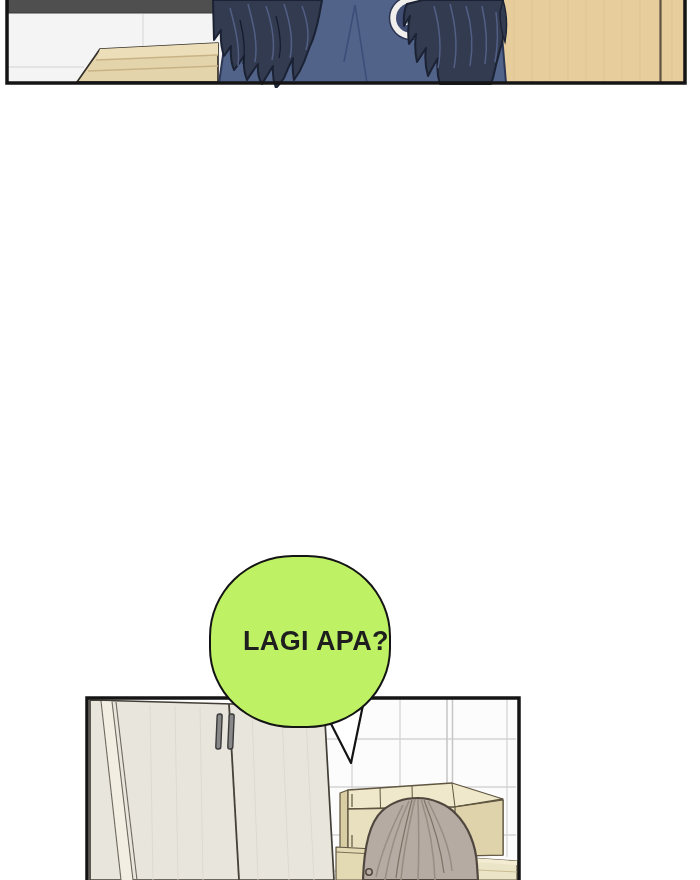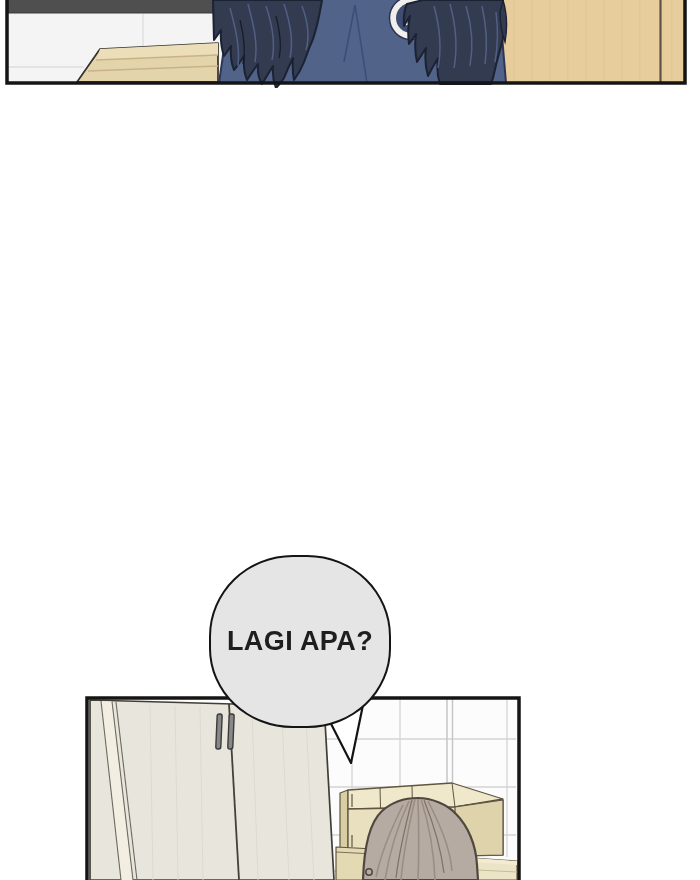--- a/index.html
+++ b/index.html
@@ -11,24 +11,24 @@
     font-family:"Liberation Sans",sans-serif;
   }
   .panel{position:absolute;left:0;}
   .panel-top{top:0;}
   .panel-bottom{top:695px;}
   .bubble-tail{position:absolute;left:300px;top:698px;z-index:5;}
   .speech-bubble{
     position:absolute;left:209px;top:555px;
     width:182px;height:173px;
     box-sizing:border-box;
-    background:#e5e5e5;
+    background:#bef264;
     border:2.6px solid #141414;
     border-radius:46% 46% 46% 46% / 47% 47% 46% 46%;
-    display:flex;align-items:center;justify-content:center;
+    display:flex;align-items:center;justify-content:flex-end;
     z-index:6;
   }
   .speech-bubble-text{
     font-size:27px;
     font-weight:600;
     letter-spacing:0.4px;
     color:#1e1e1e;
     white-space:nowrap;
   }
 </style>

